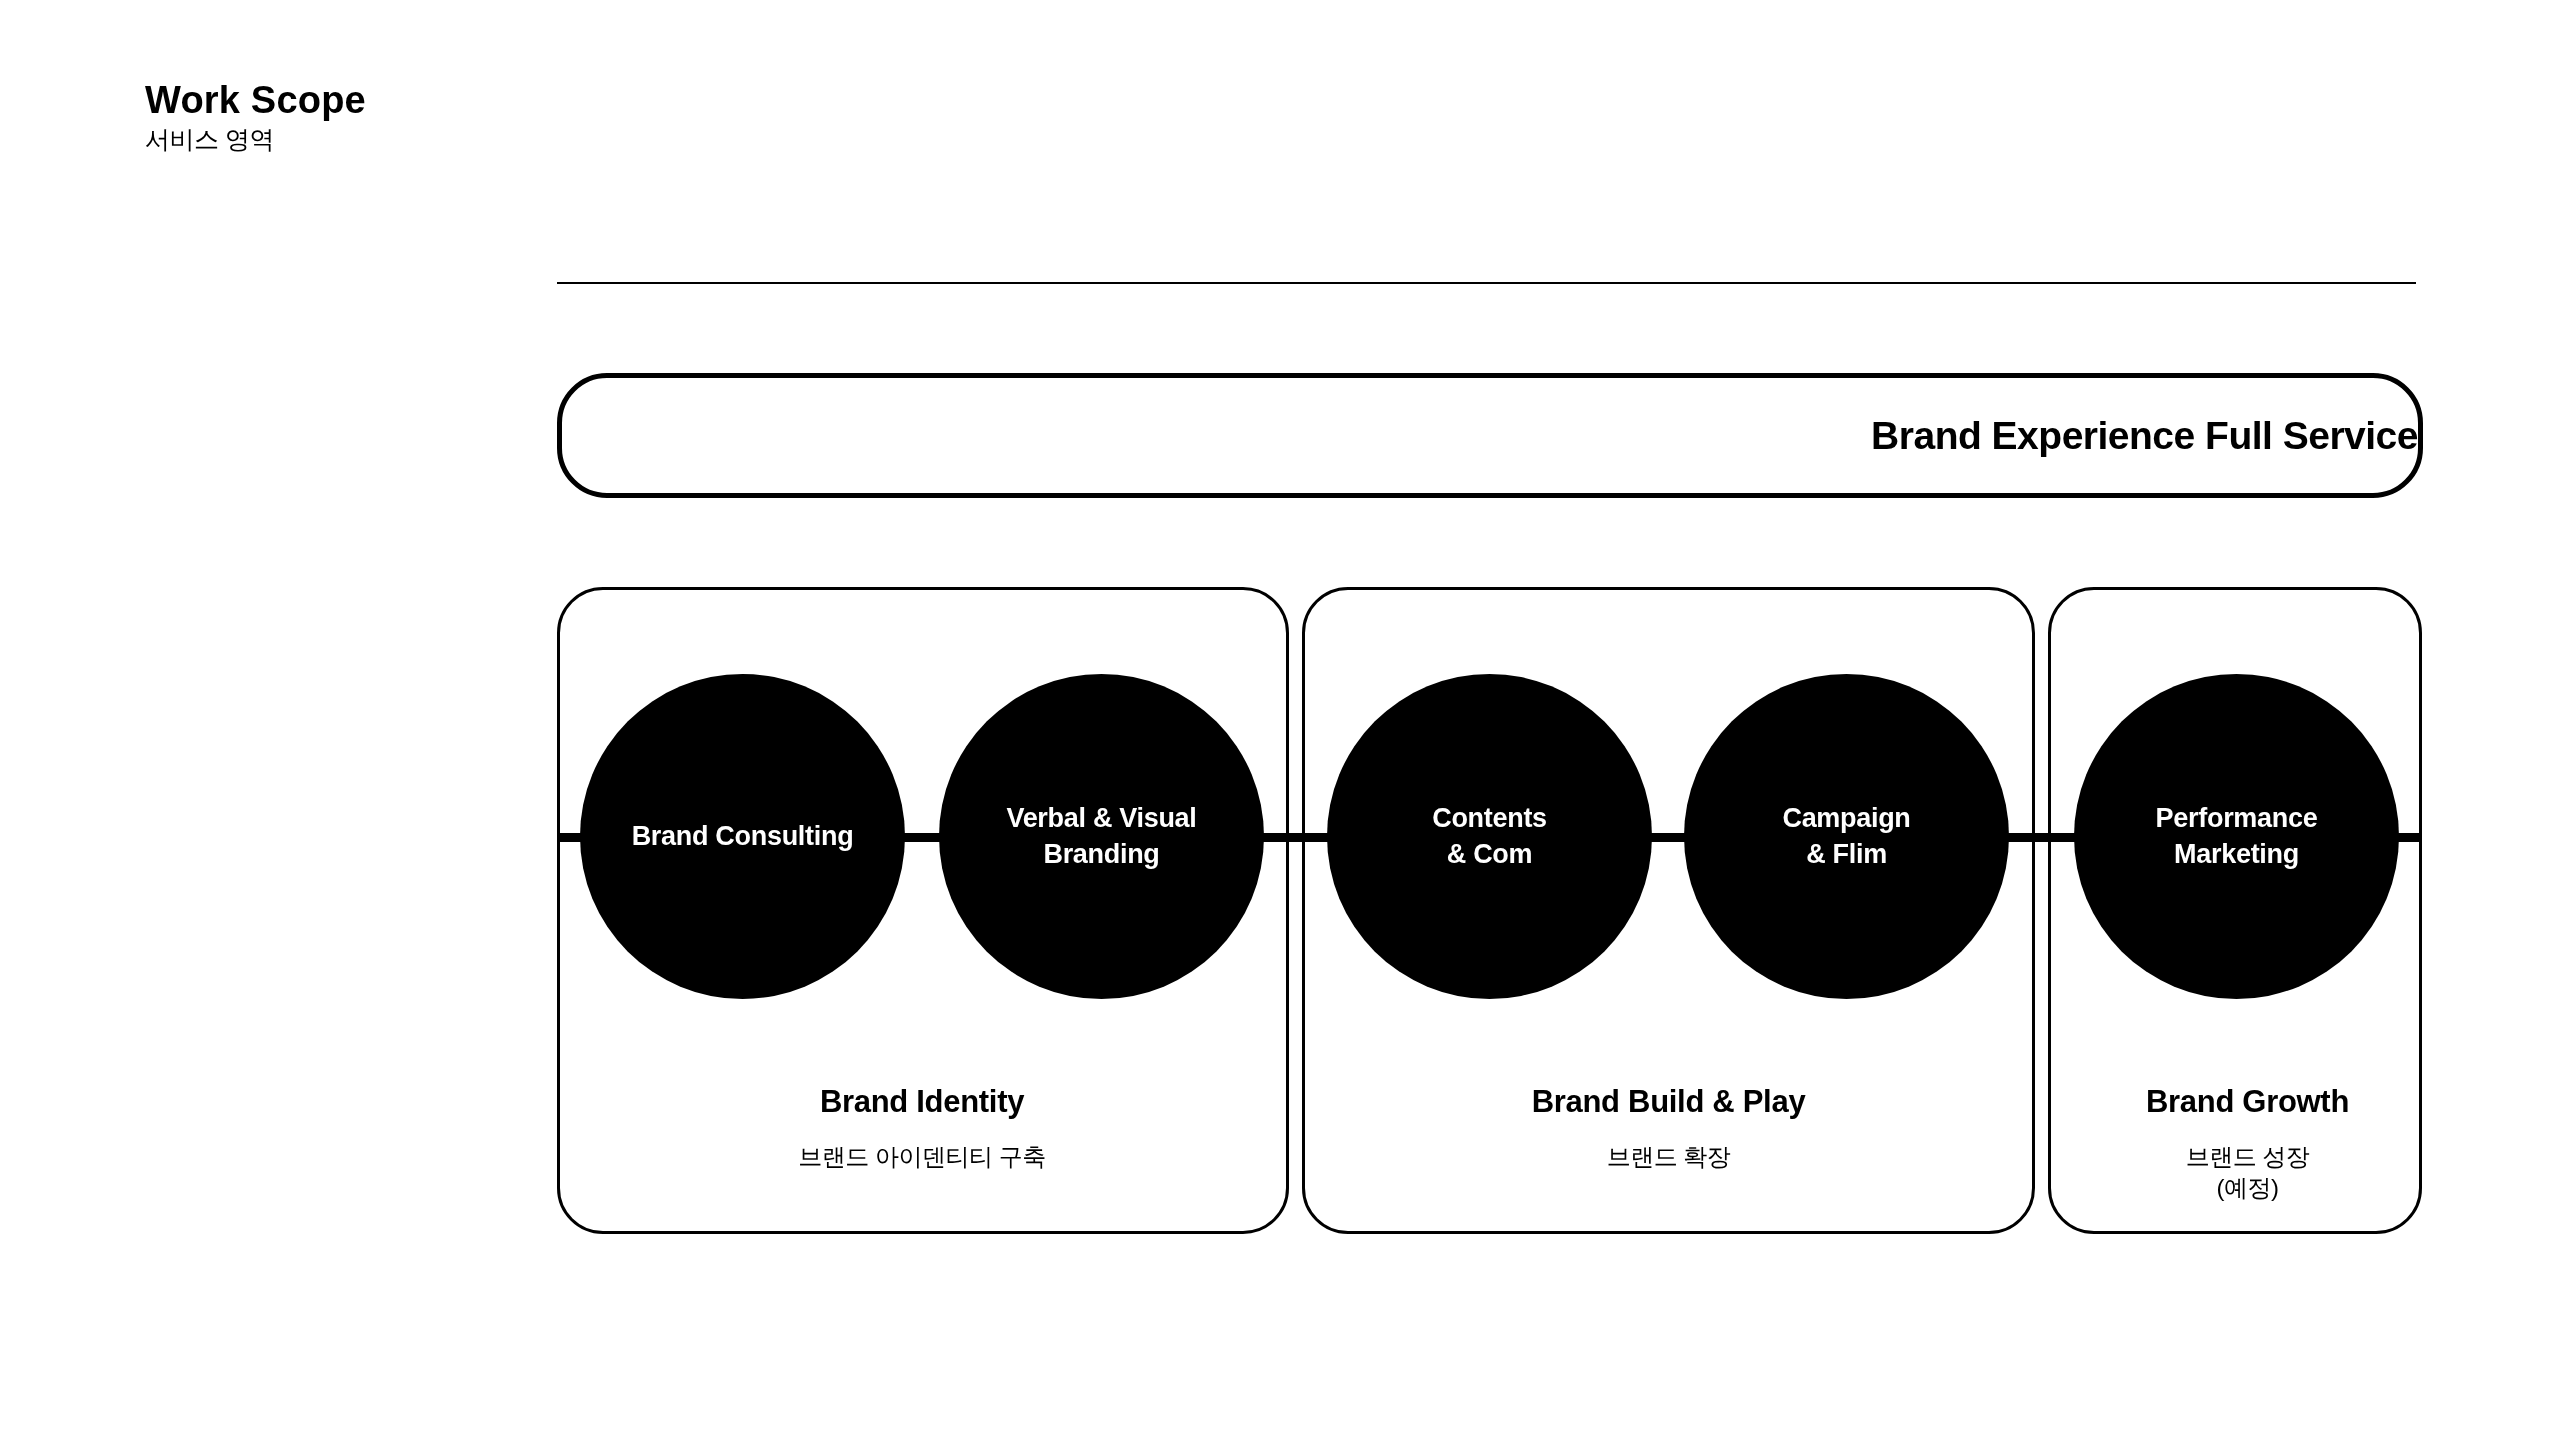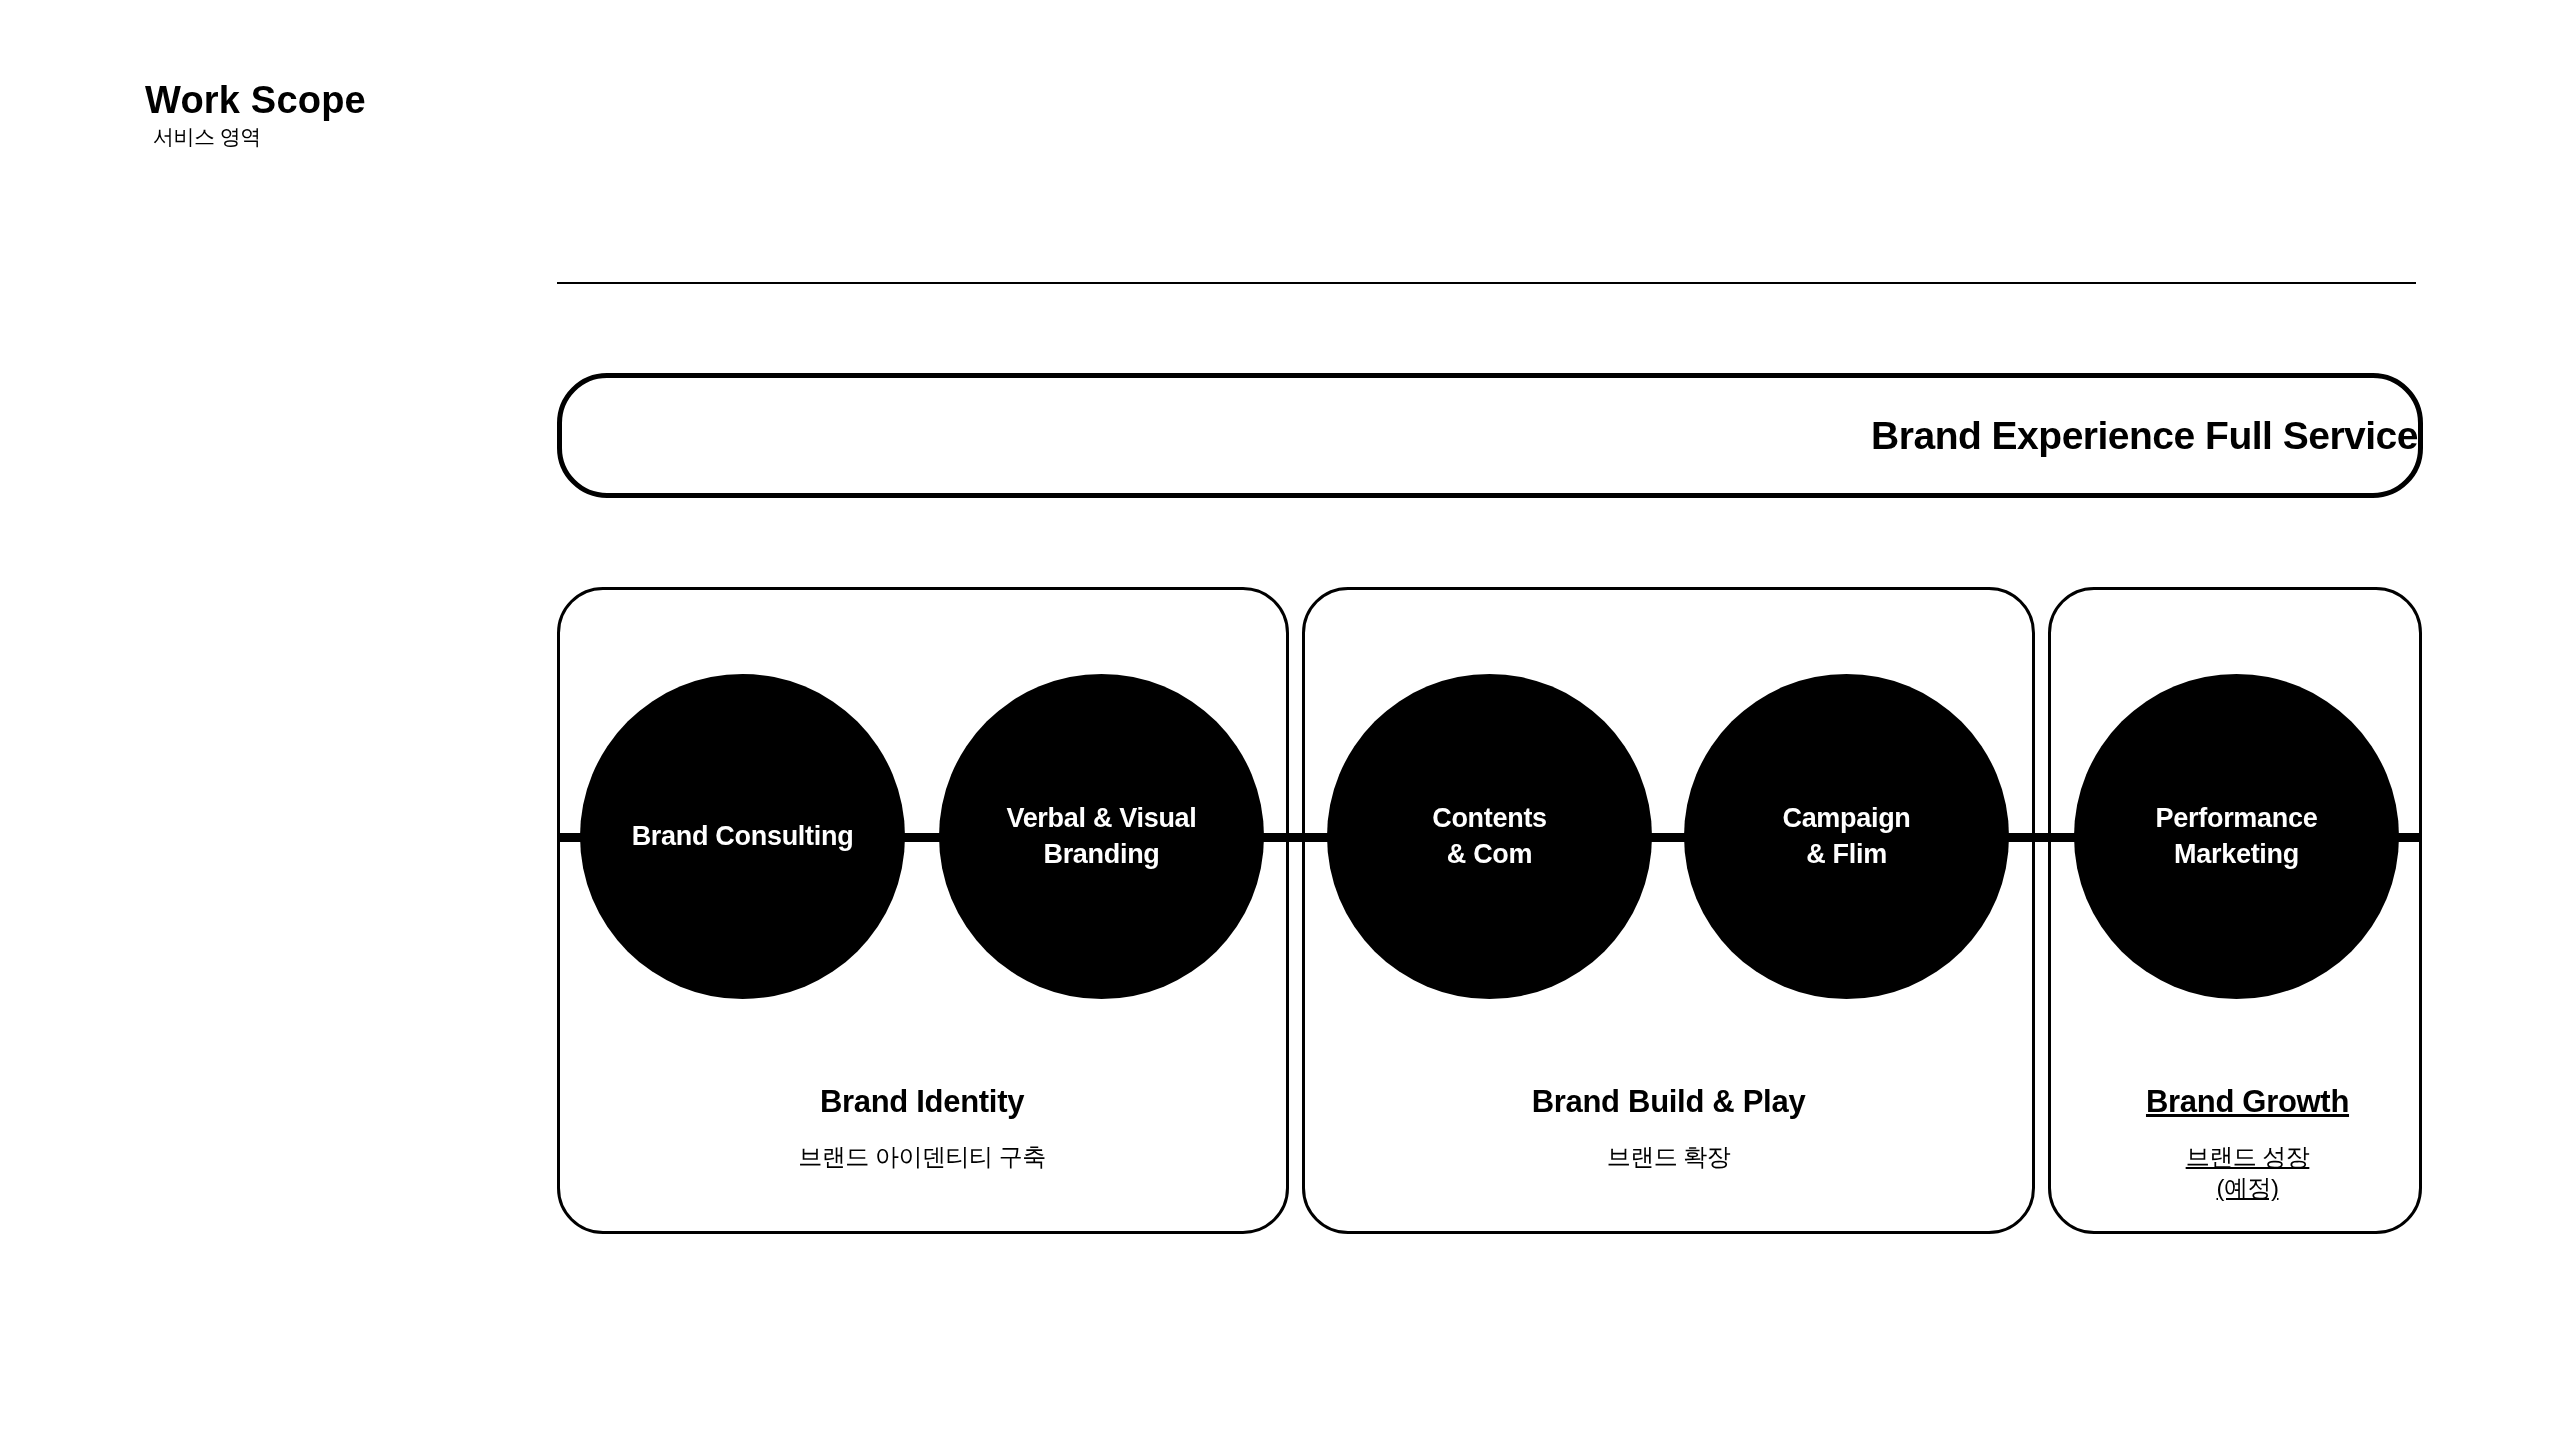--- a/index.html
+++ b/index.html
@@ -18,23 +18,22 @@
     left: 145px;
     top: 79px;
     font-size: 38px;
     font-weight: bold;
     letter-spacing: 0.2px;
   }
   .ws-subtitle {
     position: absolute;
     left: 145px;
     top: 123px;
-    font-size: 21px;
+    font-size: 25px;
     letter-spacing: -0.5px;
-    margin-left: 8px;
   }
   .top-rule {
     position: absolute;
     left: 557px;
     top: 282px;
     width: 1859px;
     height: 1.9px;
     background: #000000;
   }
   .banner {
@@ -105,21 +104,21 @@
   }
   .cline:empty { display: none; }
   .group-label {
     position: absolute;
     top: 1084px;
     text-align: center;
     z-index: 2;
   }
   #label-1 { left: 557px;  width: 730px; }
   #label-2 { left: 1302px; width: 733px; }
-  #label-3 { left: 2048px; width: 399px; text-decoration: underline; }
+  #label-3 { left: 2048px; width: 399px; }
   .group-title {
     font-size: 31px;
     font-weight: bold;
     letter-spacing: -0.3px;
   }
   .group-subtitle {
     margin-top: 21px;
     font-size: 24px;
     letter-spacing: -0.5px;
     line-height: 1.3;

